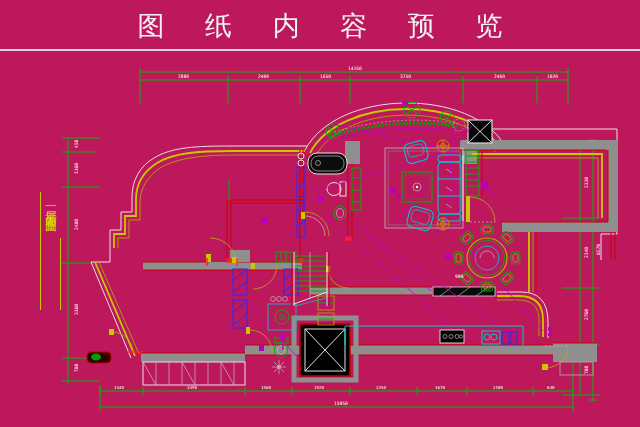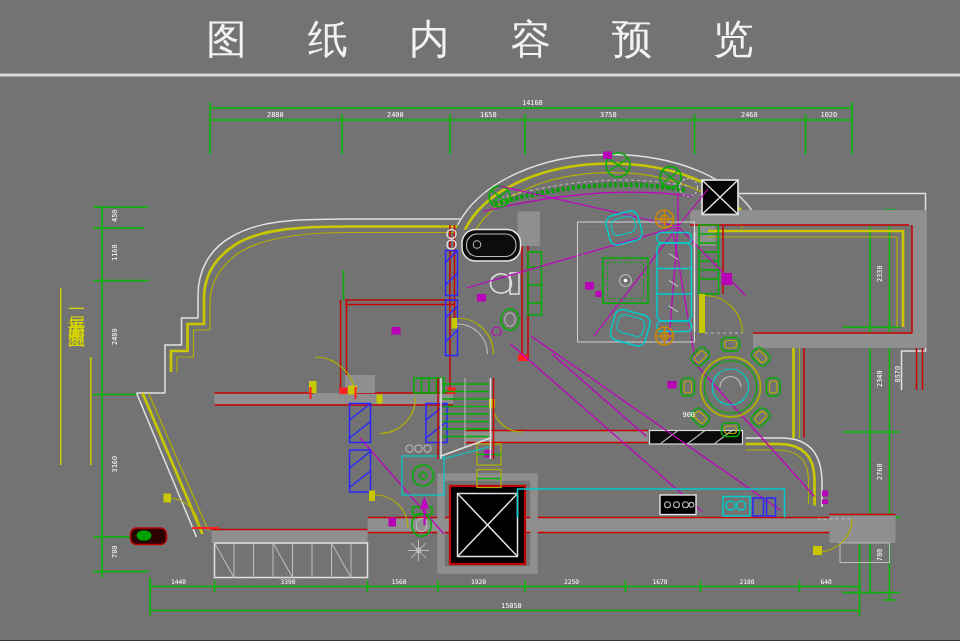--- a/index.html
+++ b/index.html
@@ -1,16 +1,16 @@
 <!DOCTYPE html>
 <html><head>
 <meta charset="utf-8">
 <style>
   html,body{margin:0;padding:0;background:#000;}
-  #stage{position:relative;width:640px;height:427px;background:#737373;overflow:hidden;
+  #stage{position:relative;width:640px;height:427px;background:#be185d;overflow:hidden;
          font-family:"DejaVu Sans",sans-serif;}
   #title{position:absolute;top:8px;left:0;width:640px;text-align:center;
          color:#f2f2f2;font-family:"DejaVu Serif",serif;font-size:27px;
          letter-spacing:16px;text-indent:16px;white-space:nowrap;}
   #title-rule{position:absolute;top:49px;left:0;width:640px;height:2px;background:#d8d8d8;}
   #side-label{position:absolute;left:44px;top:200px;color:#d6d600;
       font-size:11.5px;line-height:13px;letter-spacing:2px;
       writing-mode:vertical-rl;text-orientation:upright;
       font-family:"DejaVu Sans",sans-serif;}
   #side-rule{position:absolute;left:40px;top:192px;width:1px;height:118px;background:#c8c800;}

